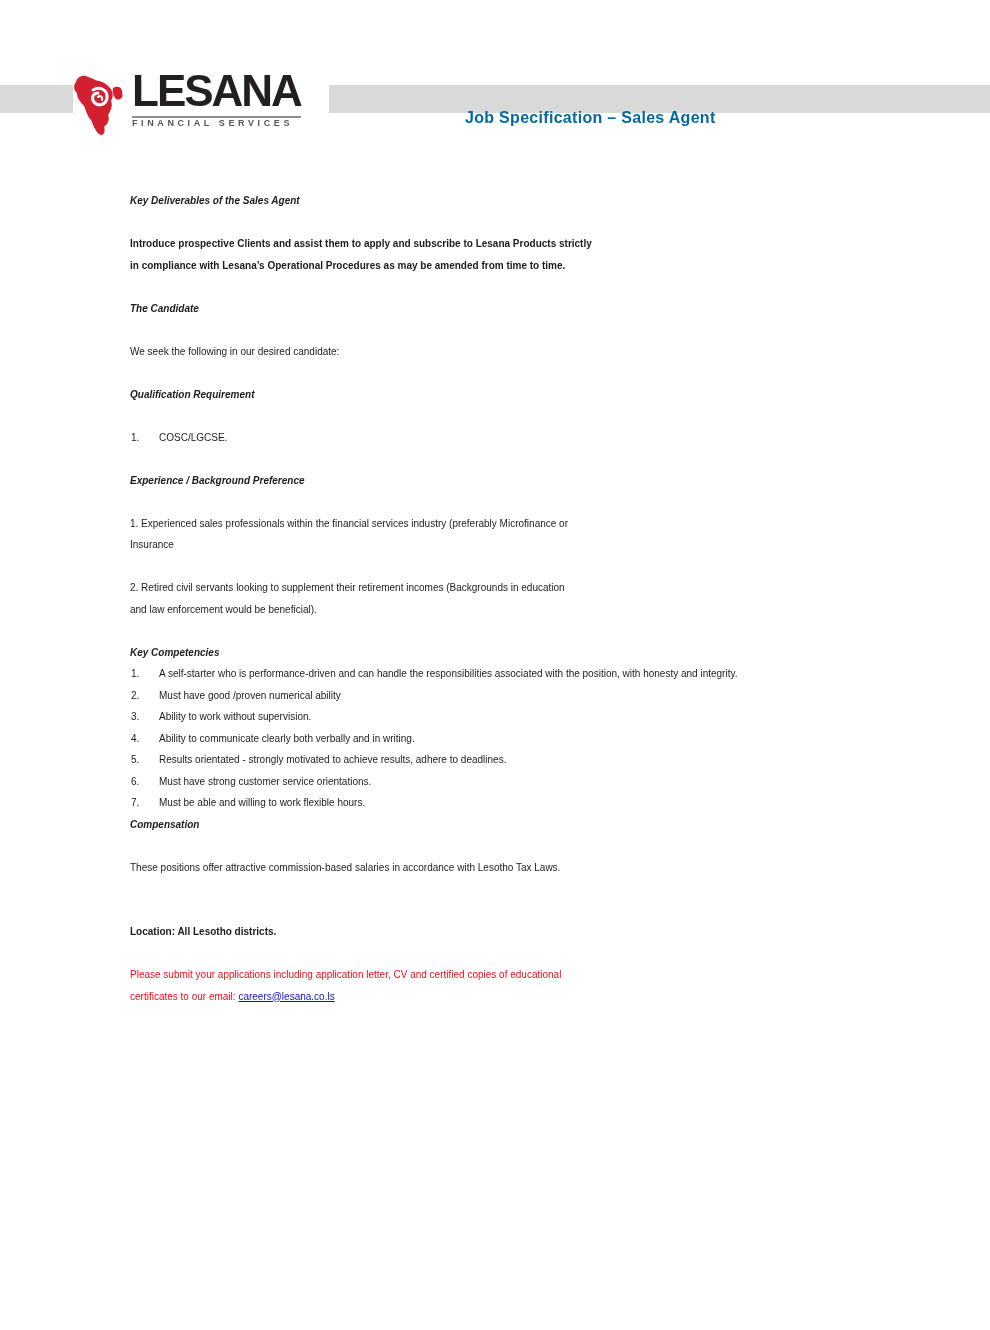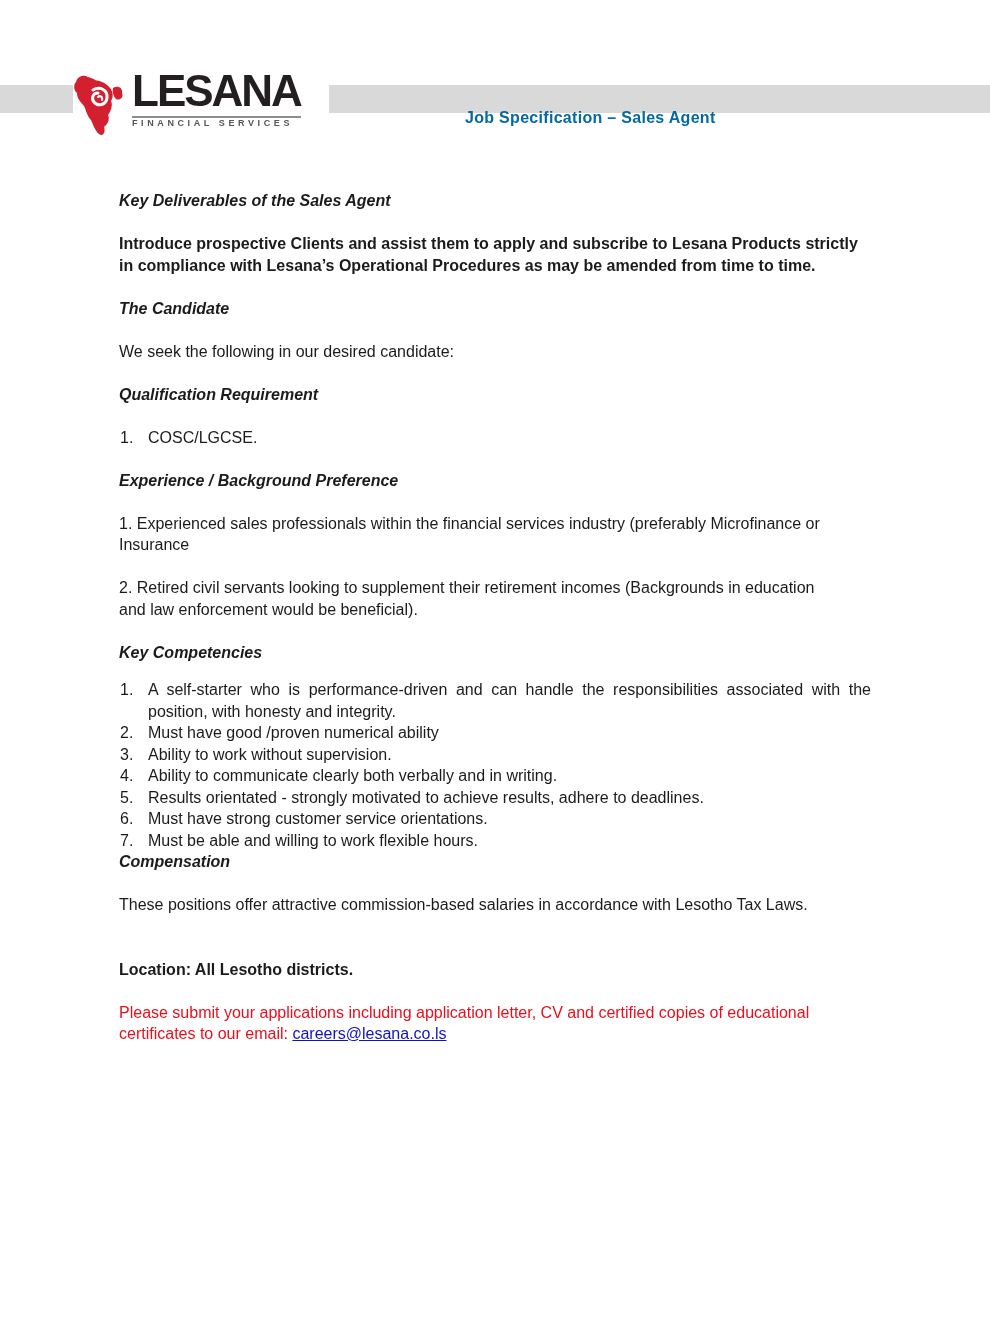--- a/index.html
+++ b/index.html
@@ -11,24 +11,24 @@
   
   .header-bar { position:absolute; top:85px; left:0; width:990px; height:28px; background:#d9d9d9; }
   .logo { position:absolute; left:73px; top:64px; width:256px; height:84px; background:#ffffff; display:flex; align-items:flex-start; }
   .logo-icon { margin-top:10px; flex:0 0 auto; }
   .logo-text { margin-left:7px; margin-top:4px; }
   .wordmark { font-size:44px; font-weight:bold; letter-spacing:-2px; line-height:46px; color:#231f20; }
   .logo-rule { border-top:2px solid #8d8d8d; margin-top:2px; }
   .tagline { font-size:9px; font-weight:bold; letter-spacing:3.6px; color:#55565a; white-space:nowrap; }
   .doc-title { position:absolute; left:465px; top:109px; font-size:16px; font-weight:bold; letter-spacing:0.3px; color:#0369a1; }
   
-  .doc-body { position:absolute; left:119px; top:190px; width:752px; font-size:16px; line-height:21.5px; }
+  .doc-body { position:absolute; left:130px; top:190px; width:752px; font-size:10px; line-height:21.5px; }
   .doc-body p, .doc-body .h { margin:0 0 21.5px 0; white-space:pre-line; }
   .h { font-weight:bold; font-style:italic; }
-  .h.tight { margin-bottom:16px; }
+  .h.tight { margin-bottom:0; }
   .bold { font-weight:bold; }
   .justify { text-align:justify; }
   .red { color:#e8101c; }
   a.email { color:#1212bd; text-decoration:underline; }
   .num-list { list-style:none; margin:0 0 21.5px 0; padding:0; counter-reset:n; }
   .num-list.tight { margin-bottom:0; }
   .num-list li { counter-increment:n; position:relative; padding-left:29px; }
   .num-list li::before { content:counter(n) "."; position:absolute; left:1px; }
   .gap-lg { margin-bottom:43px !important; }
 </style>

